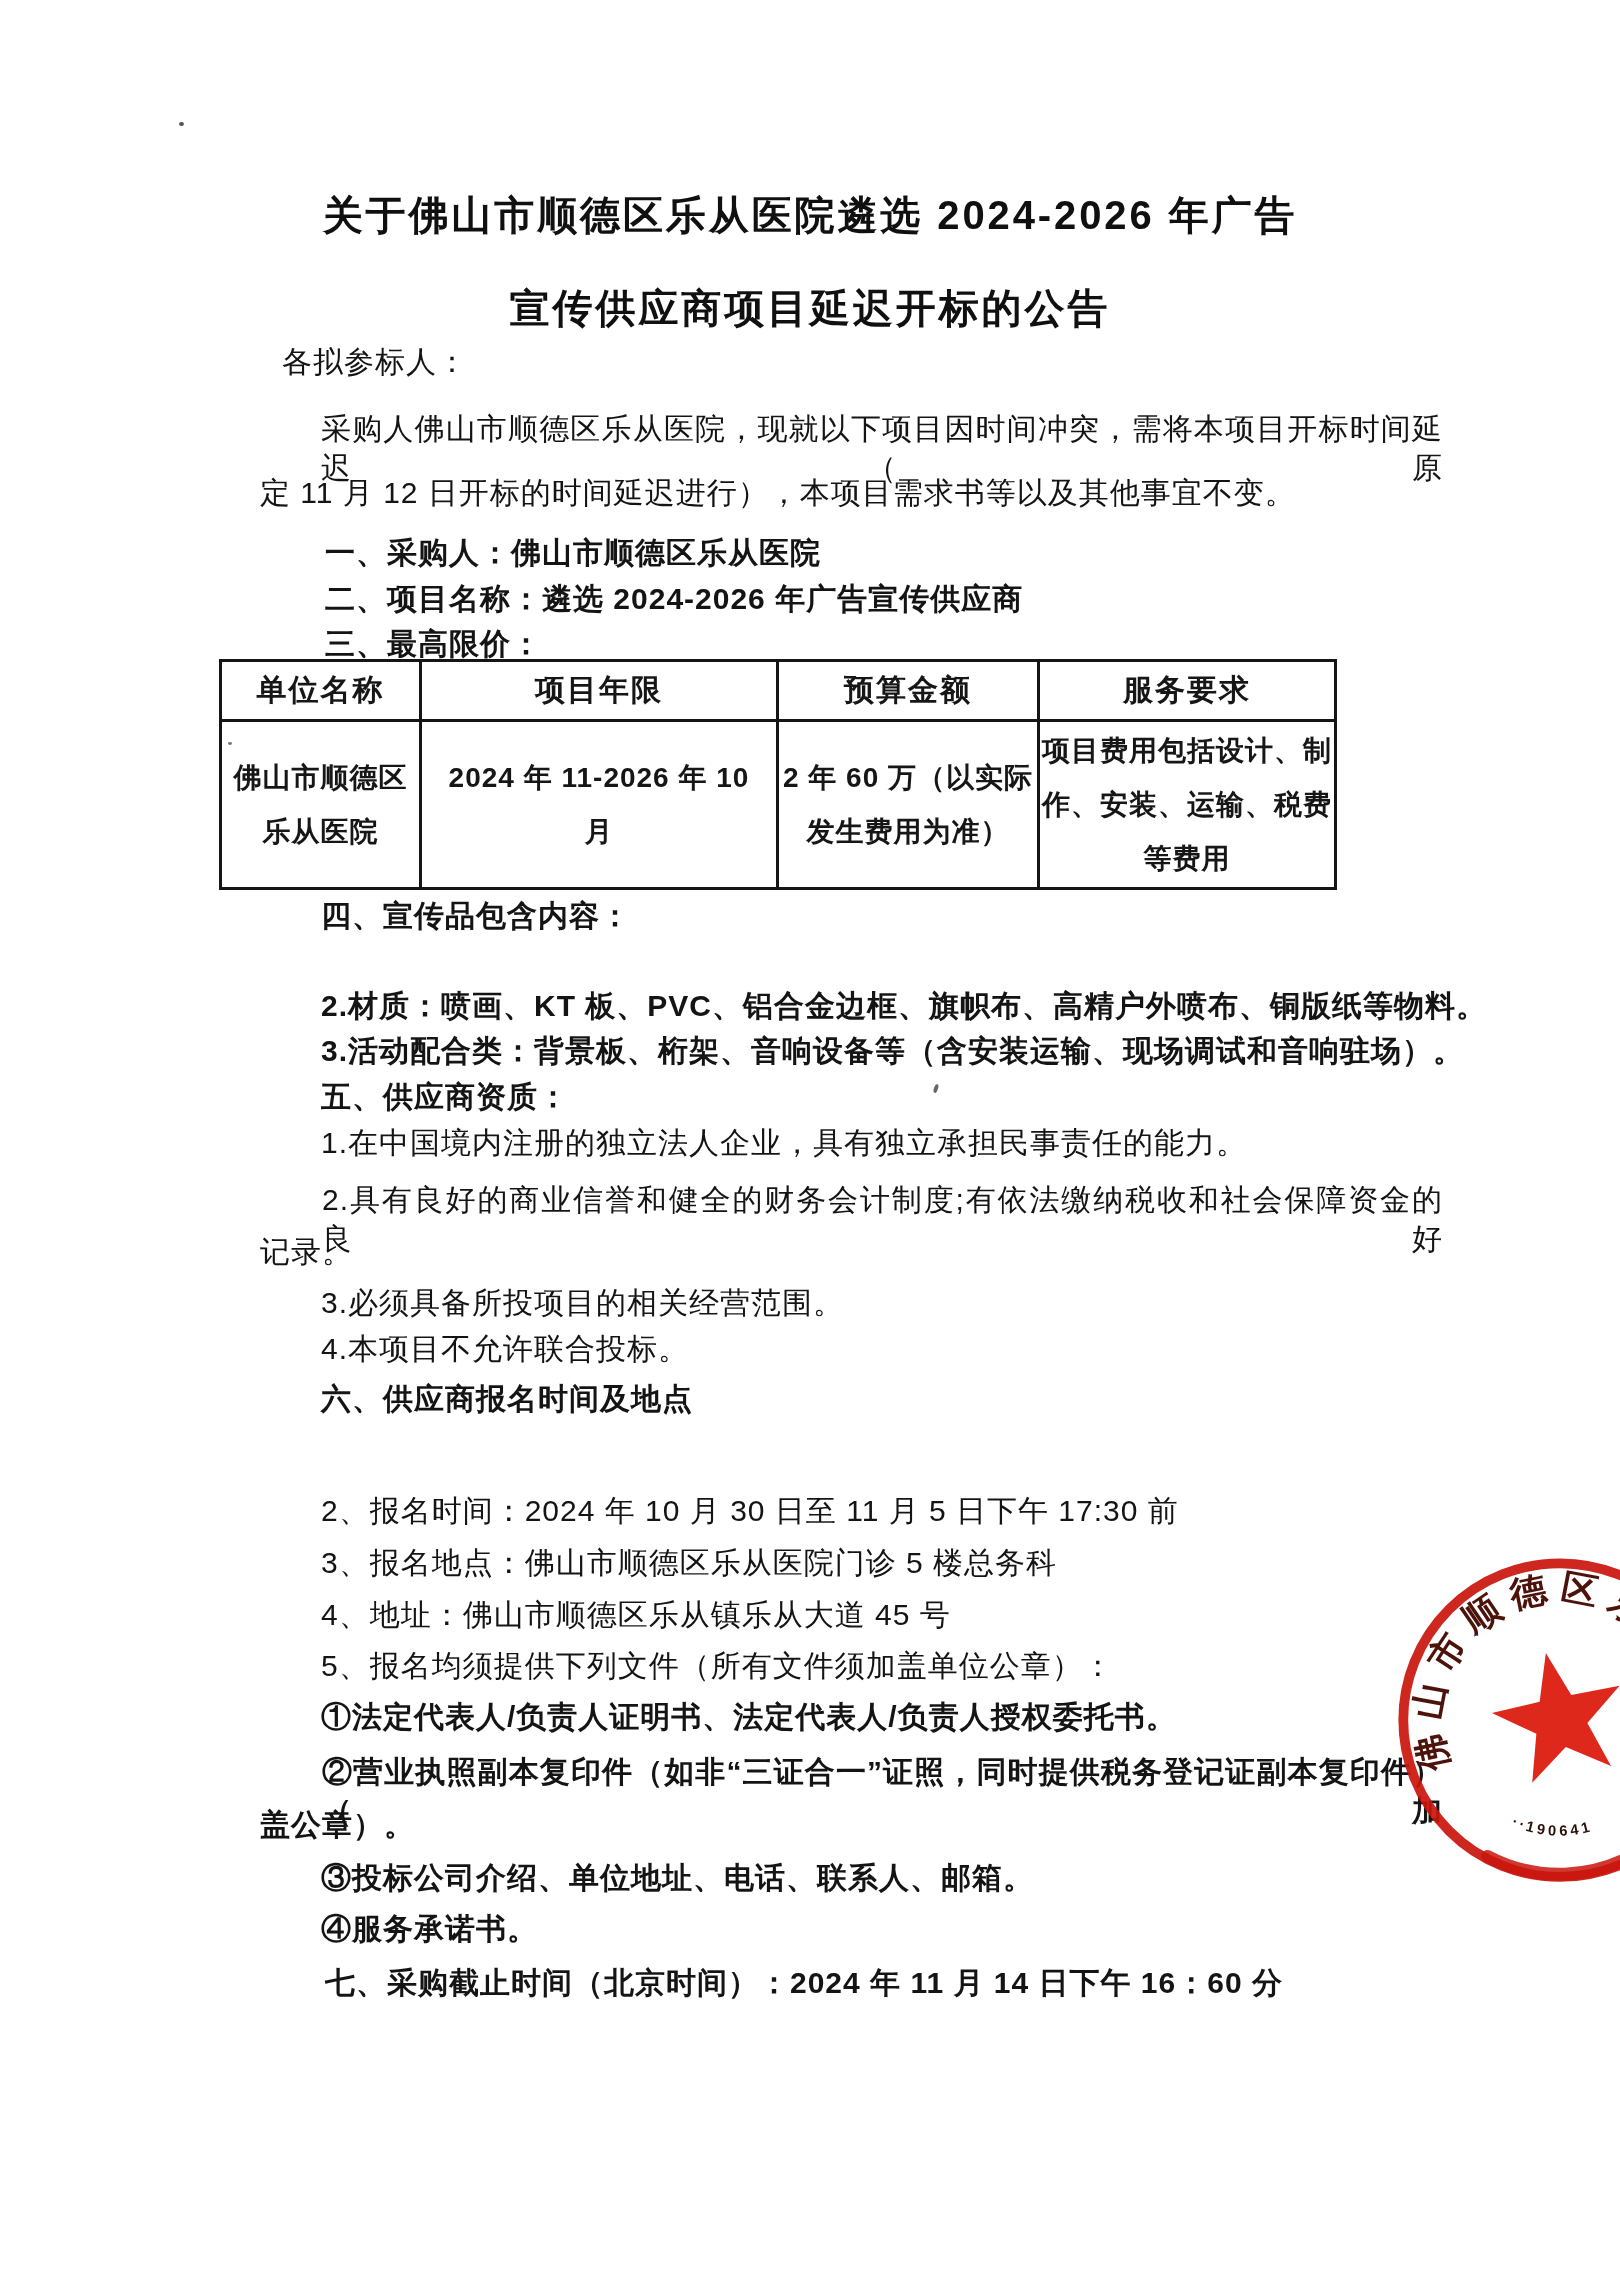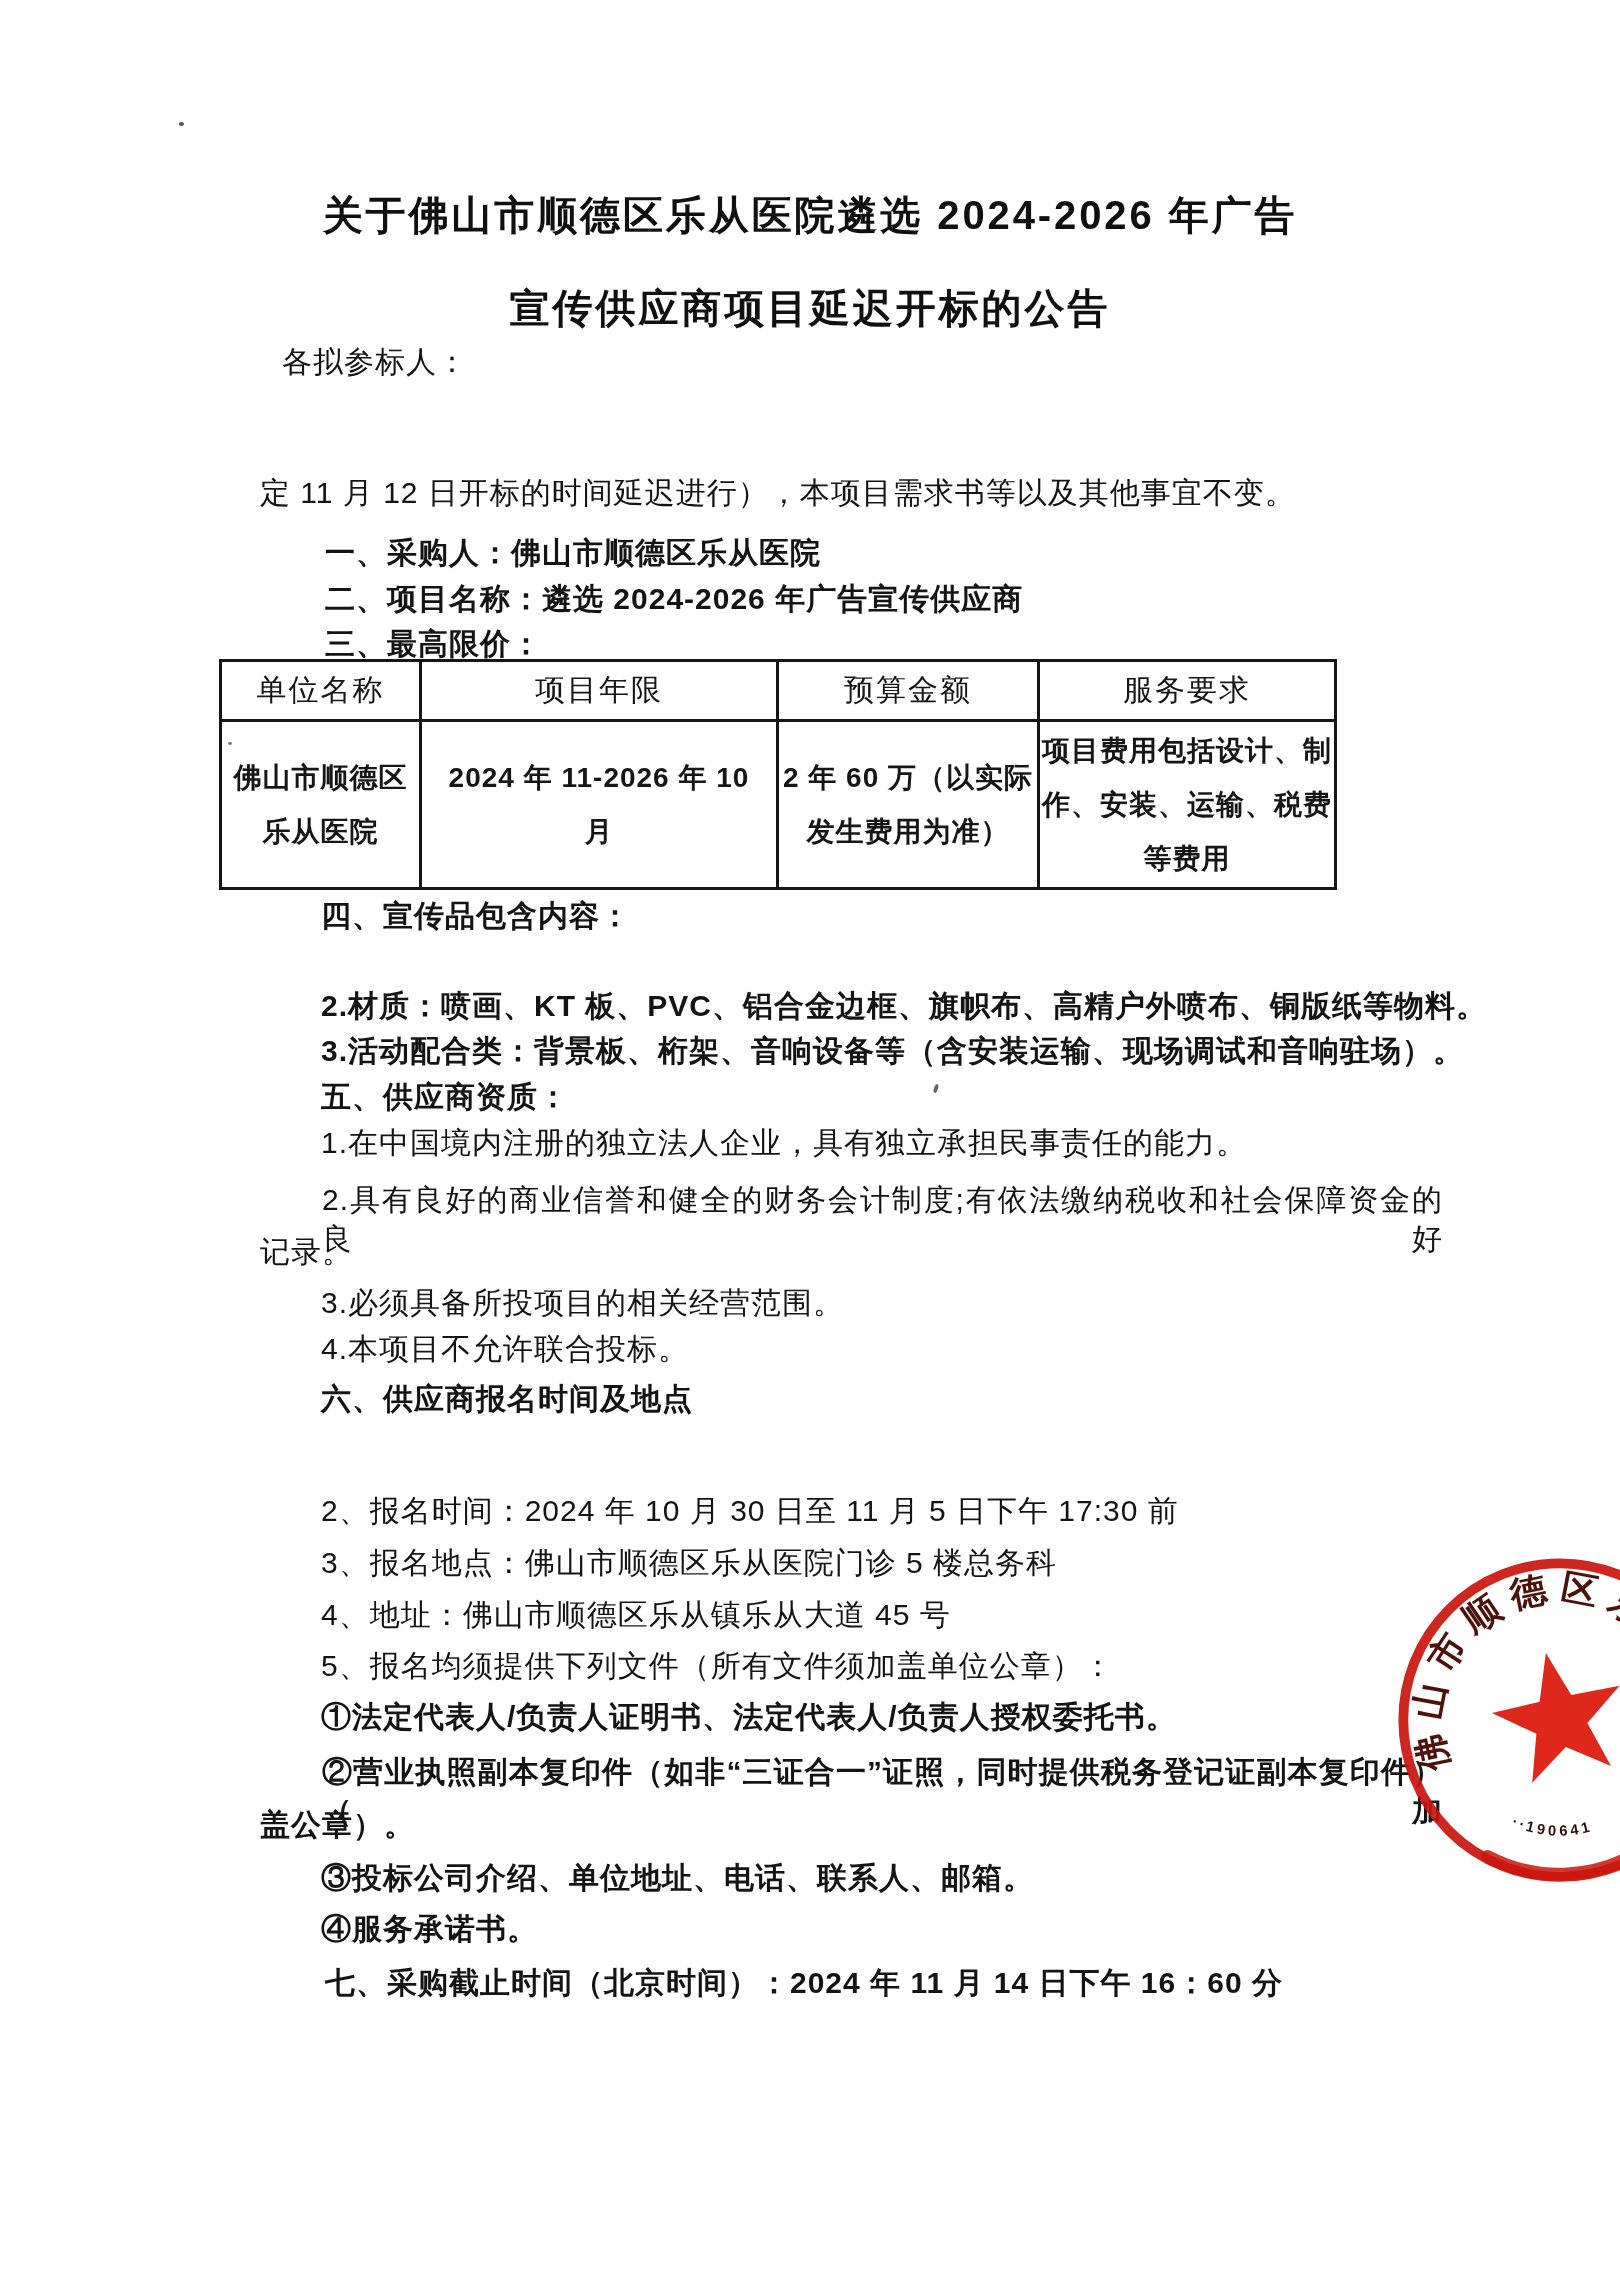--- a/index.html
+++ b/index.html
@@ -28,34 +28,35 @@
   .tablewrap{position:absolute;left:219px;top:659px;}
   table.price{
     border-collapse:collapse;table-layout:fixed;width:1114px;
     background:#fff;
   }
   table.price th, table.price td{
     border:3.9px solid #151515;
     text-align:center;vertical-align:middle;
     white-space:pre-line;padding:0 2px;overflow:hidden;
   }
-  table.price th{font-size:30px;font-weight:normal;height:57px;letter-spacing:2px;}
+  table.price th{font-size:30px;font-weight:bold;height:57px;letter-spacing:2px;}
   table.price td{font-size:28px;font-weight:bold;height:165px;line-height:54px;letter-spacing:1px;}
   .stamp{position:absolute;left:1362px;top:1529px;width:258px;height:392px;}
   .speck{position:absolute;background:#555;border-radius:50%;}
 </style>
 </head>
 <body>
 
 <div class="page">
 
   <div class="title" style="top:188px">关于佛山市顺德区乐从医院遴选 2024-2026 年广告</div>
   <div class="title" style="top:281px">宣传供应商项目延迟开标的公告</div>
 
   <div class="ln" style="left:282px;top:342px">各拟参标人：</div>
+  <div class="ln jl" style="left:260px;top:409px;padding-left:61px">采购人佛山市顺德区乐从医院，现就以下项目因时间冲突，需将本项目开标时间延迟（原</div>
   <div class="ln" style="left:260px;top:473px">定 11 月 12 日开标的时间延迟进行），本项目需求书等以及其他事宜不变。</div>
 
   <div class="ln b" style="left:325px;top:533px">一、采购人：佛山市顺德区乐从医院</div>
   <div class="ln b" style="left:325px;top:579px">二、项目名称：遴选 2024-2026 年广告宣传供应商</div>
   <div class="ln b" style="left:325px;top:624px">三、最高限价：</div>
 
   <div class="tablewrap">
     <table class="price">
       <colgroup>
         <col style="width:200px">

